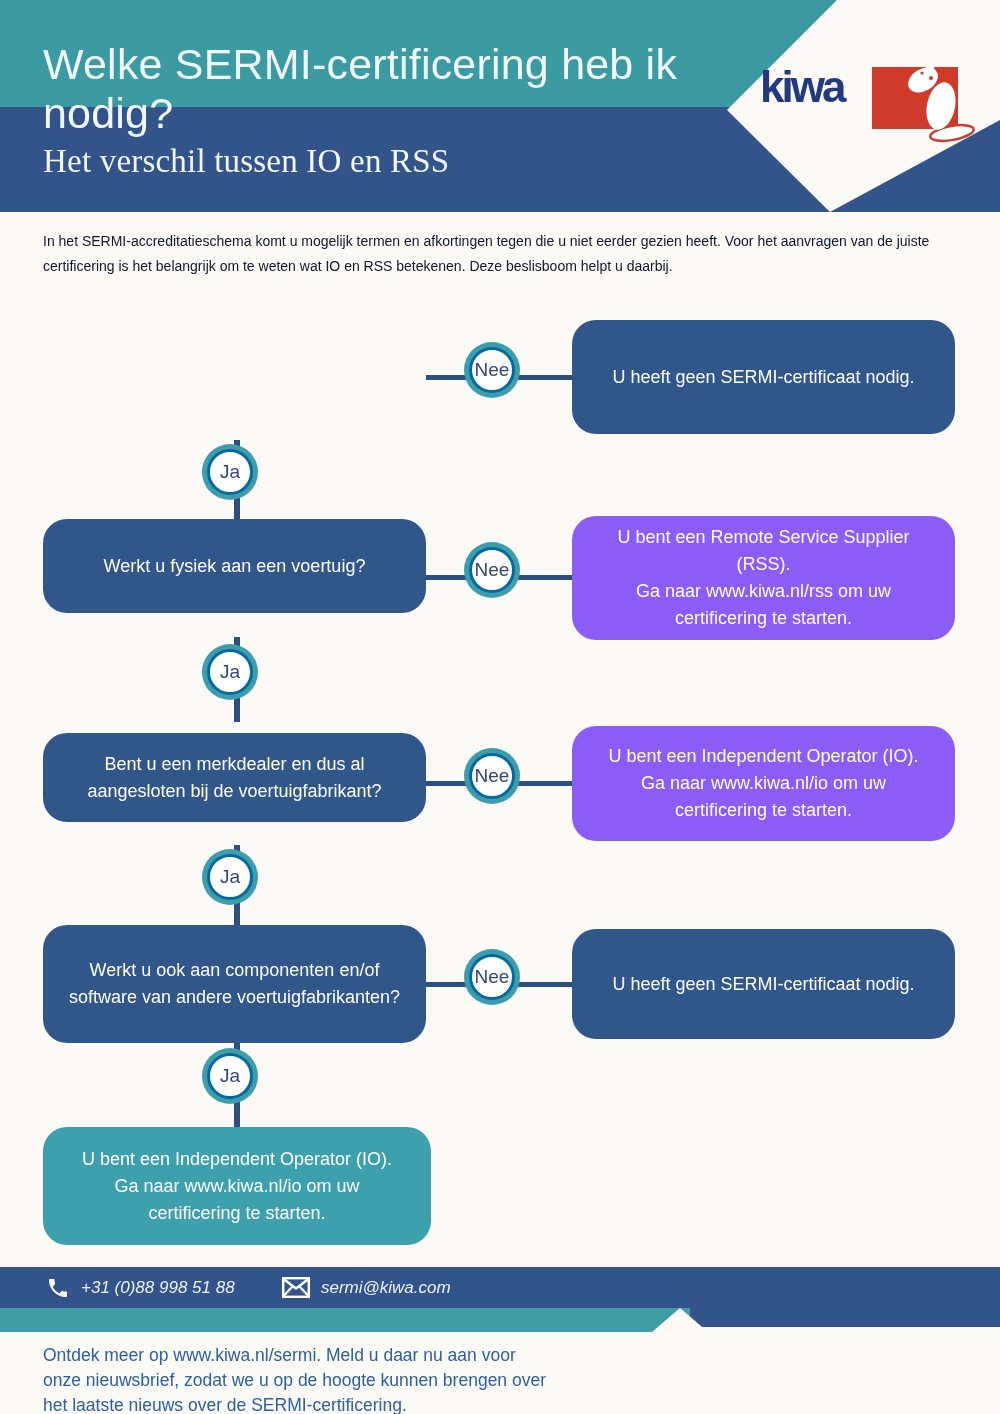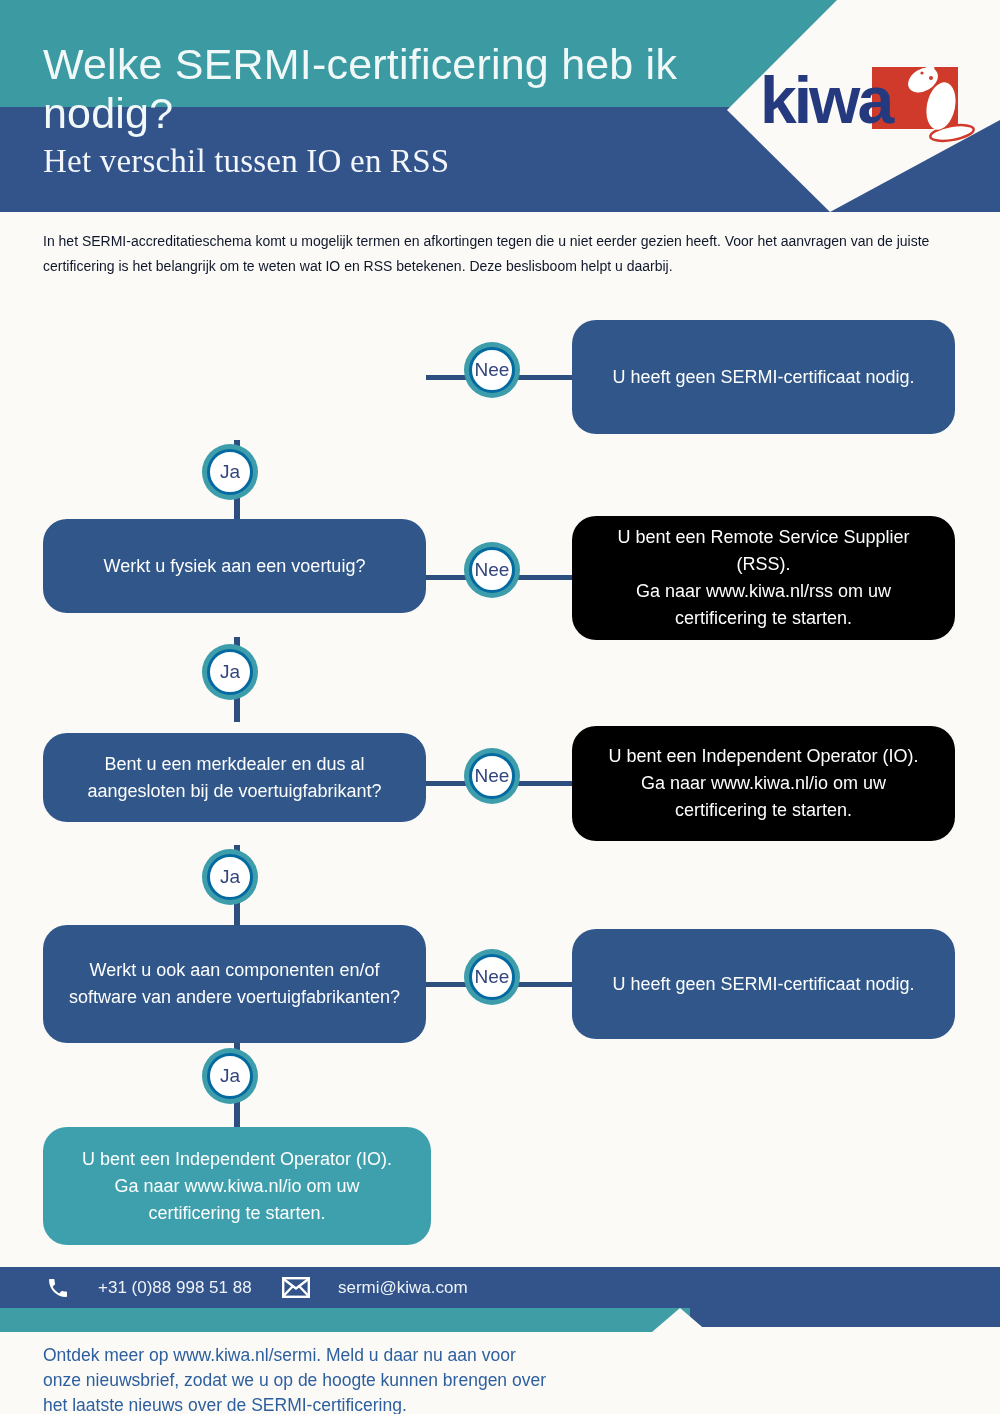--- a/index.html
+++ b/index.html
@@ -15,39 +15,39 @@
   .page-title{
     position:absolute;left:43px;top:40px;width:720px;
     font-size:43px;color:#f0f8f8;letter-spacing:.2px;
   }
   .page-subtitle{
     position:absolute;left:43px;top:143px;width:720px;
     font-size:33px;color:#f3f7fb;letter-spacing:.2px;font-family:Liberation Serif, serif;
   }
   .kiwa-wordmark{
     position:absolute;left:760px;top:62px;
-    font-size:66px;font-weight:700;letter-spacing:-3px;color:#24397e;
+    font-size:44px;font-weight:700;letter-spacing:-3px;color:#24397e;
     z-index:3;
   }
   
   .intro{
     position:absolute;left:43px;top:229px;width:905px;
     font-size:14px;line-height:25px;color:#0f172a;
   }
   
   .qbox,.abox,.final-box{
     position:absolute;border-radius:24px;color:#fdfefe;
     display:flex;align-items:center;justify-content:center;text-align:center;
     font-size:18px;line-height:1.5;padding:0 24px;box-sizing:border-box;
     white-space:pre-line;z-index:1;
   }
   .qbox{left:43px;width:383px;background:#315689;}
   .abox{left:572px;width:383px;}
   .abox.dark{background:#315689;}
-  .abox.teal{background:#000000;}
+  .abox.teal{background:#8b5cf6;}
   .final-box{left:43px;top:1127px;width:388px;height:118px;background:#3fa0ad;}
   .q1{top:316px;height:124px}.a1{top:320px;height:114px}
   .q2{top:519px;height:94px}.a2{top:516px;height:124px}
   .q3{top:733px;height:89px}.a3{top:726px;height:115px}
   .q4{top:925px;height:118px}.a4{top:929px;height:110px}
   .hline{position:absolute;left:426px;width:146px;height:5px;background:#2d4f80;z-index:0;}
   .hl1{top:375px}.hl2{top:575px}.hl3{top:781px}.hl4{top:982px}
   .vline{position:absolute;left:234px;width:6px;background:#2d4f80;z-index:0;}
   .vl1{top:440px;height:79px}.vl2{top:637px;height:85px}
   .vl3{top:845px;height:80px}.vl4{top:1043px;height:84px}
@@ -62,21 +62,21 @@
   .ja1{top:449px}.ja2{top:649px}.ja3{top:854px}.ja4{top:1053px}
   
   .fbar-main{position:absolute;left:0;top:1267px;width:1000px;height:41px;background:#33548b;}
   .fbar-teal{position:absolute;left:0;top:1308px;width:690px;height:24px;background:#3f9da5;}
   .fbar-blue{position:absolute;left:690px;top:1308px;width:310px;height:19px;background:#33548b;}
   .fbar-notch{
     position:absolute;left:652px;top:1308px;width:0;height:0;
     border-left:28px solid transparent;border-right:28px solid transparent;
     border-bottom:24px solid #fbfaf7;
   }
-  .contact{position:absolute;top:1267px;height:41px;display:flex;align-items:center;gap:28px;color:#eef3f8;font-size:17px;}
+  .contact{position:absolute;top:1267px;height:41px;display:flex;align-items:center;gap:11px;color:#eef3f8;font-size:17px;font-style:italic;}
   .contact.phone{left:46px}
   .contact.mail{left:282px}
   .footer-note{
     position:absolute;left:43px;top:1343px;width:510px;
     font-size:17.5px;line-height:25px;color:#2d5f9e;
   }
 </style>
 </head>
 <body>
 

